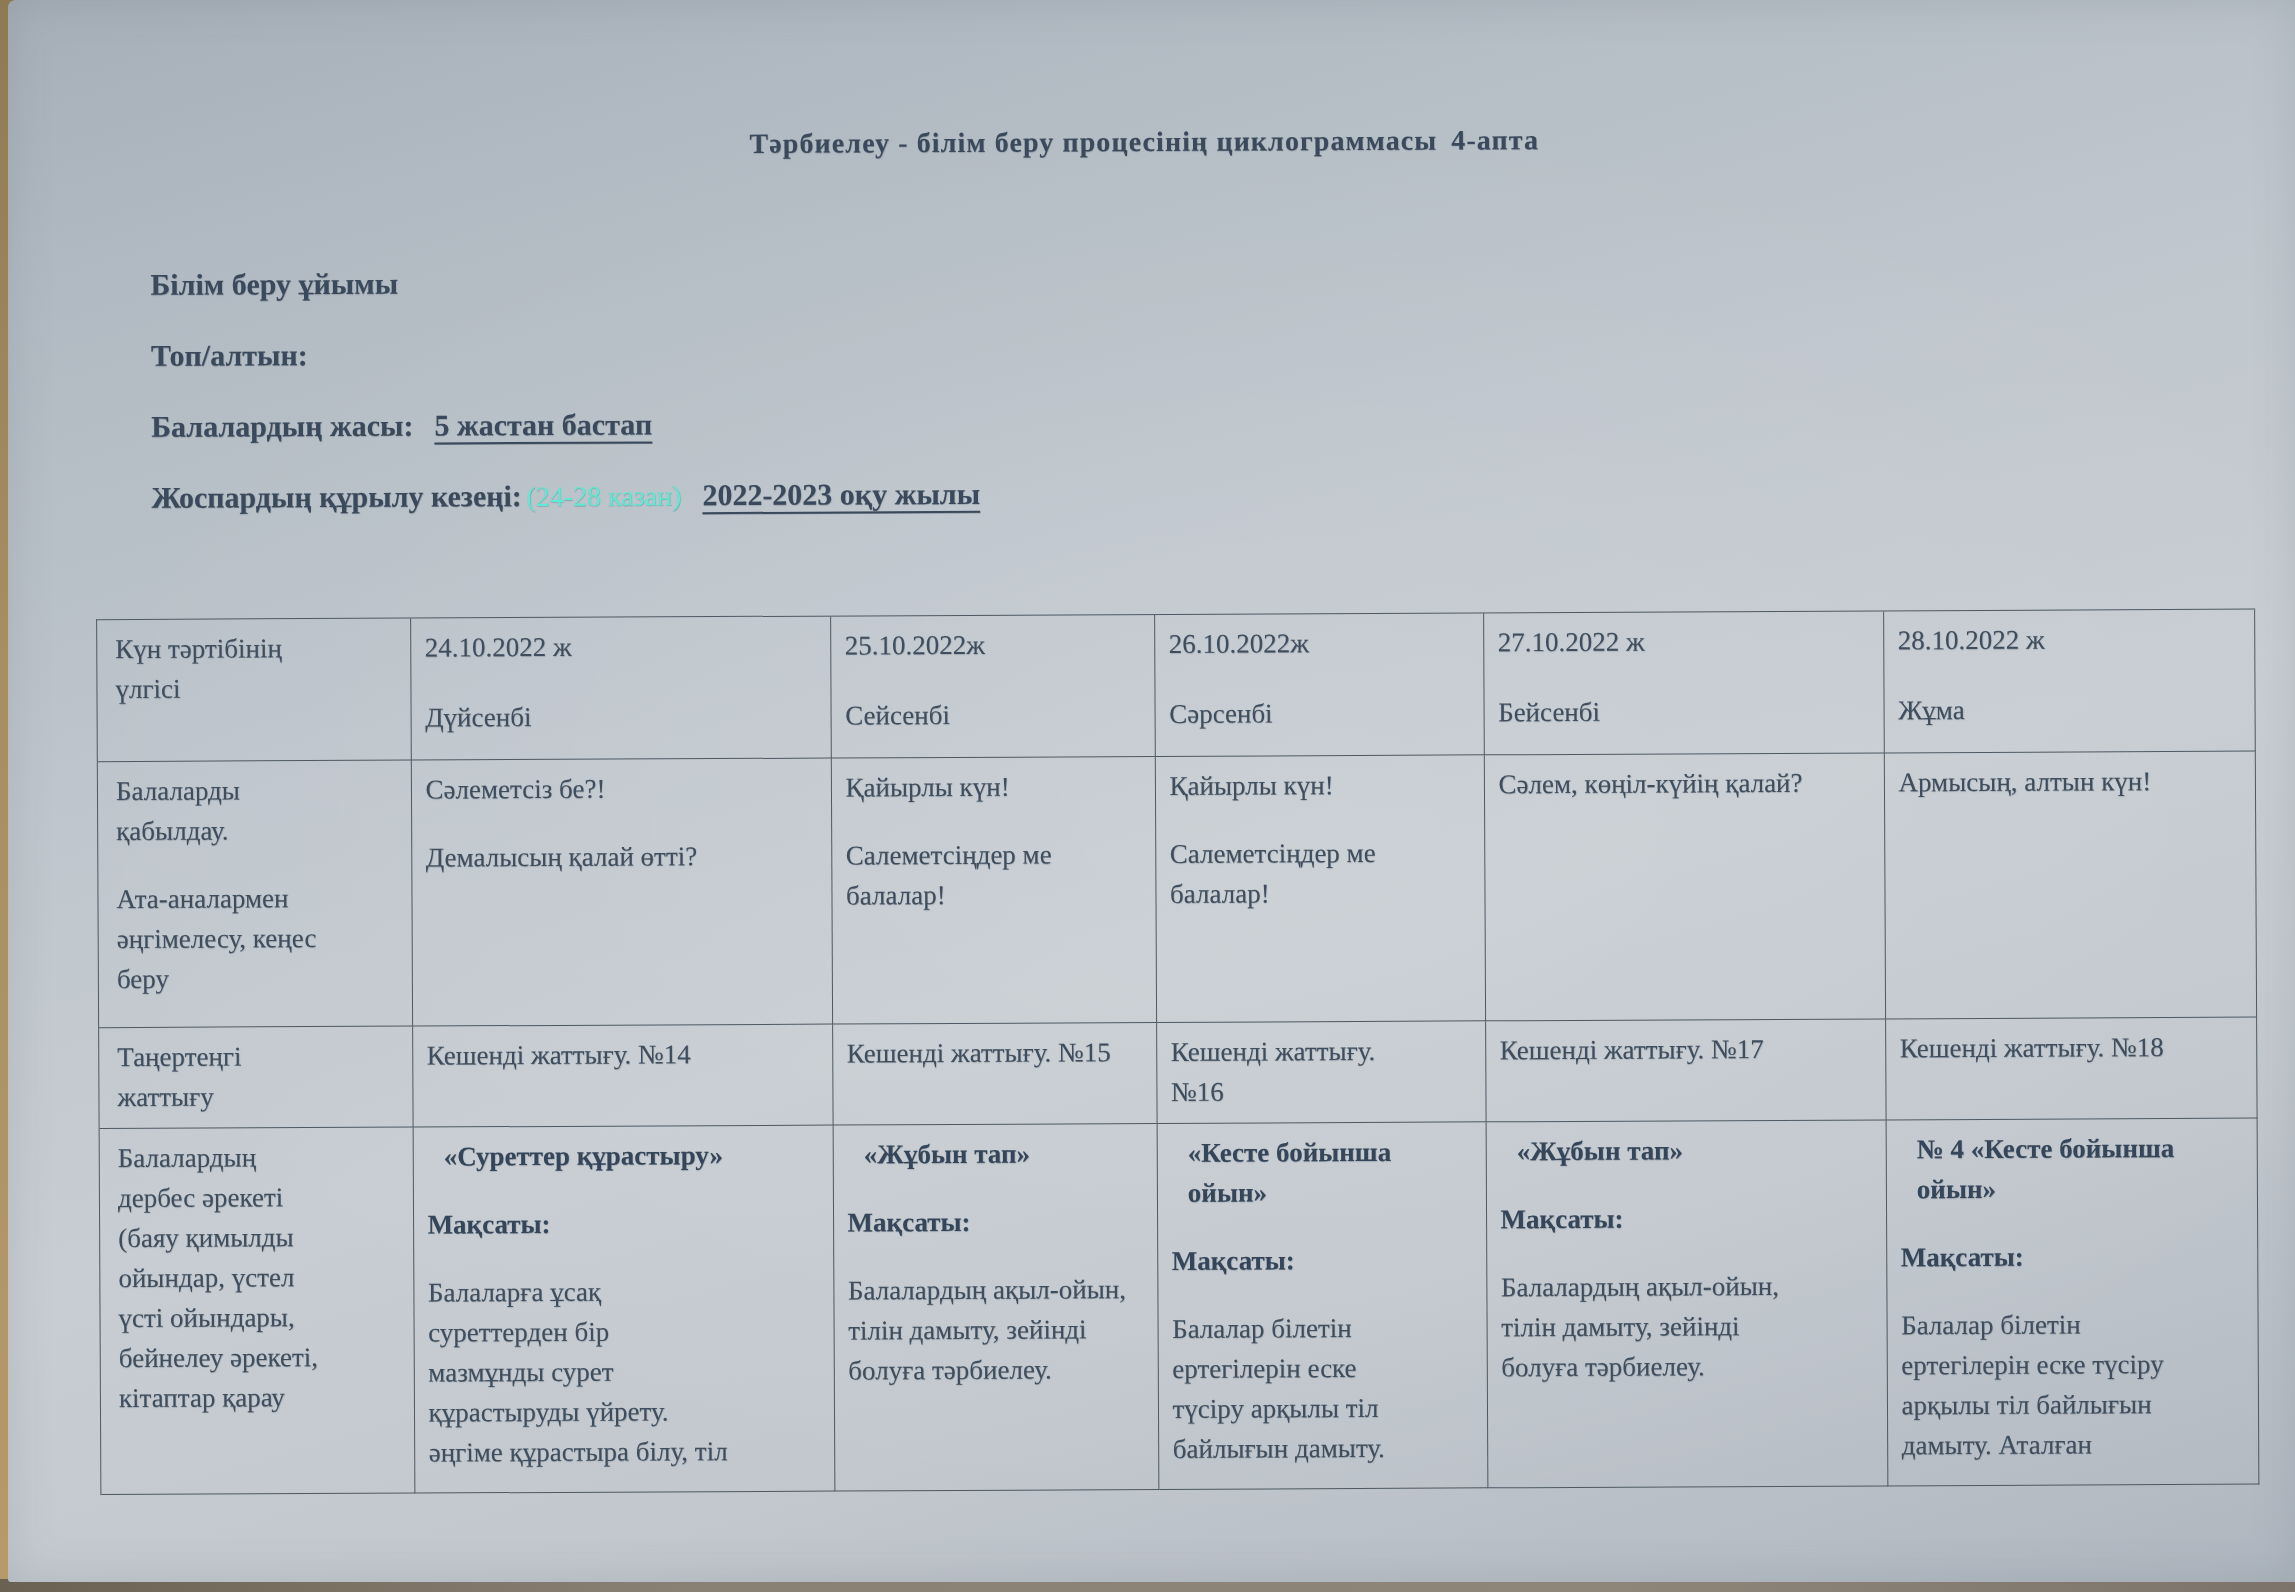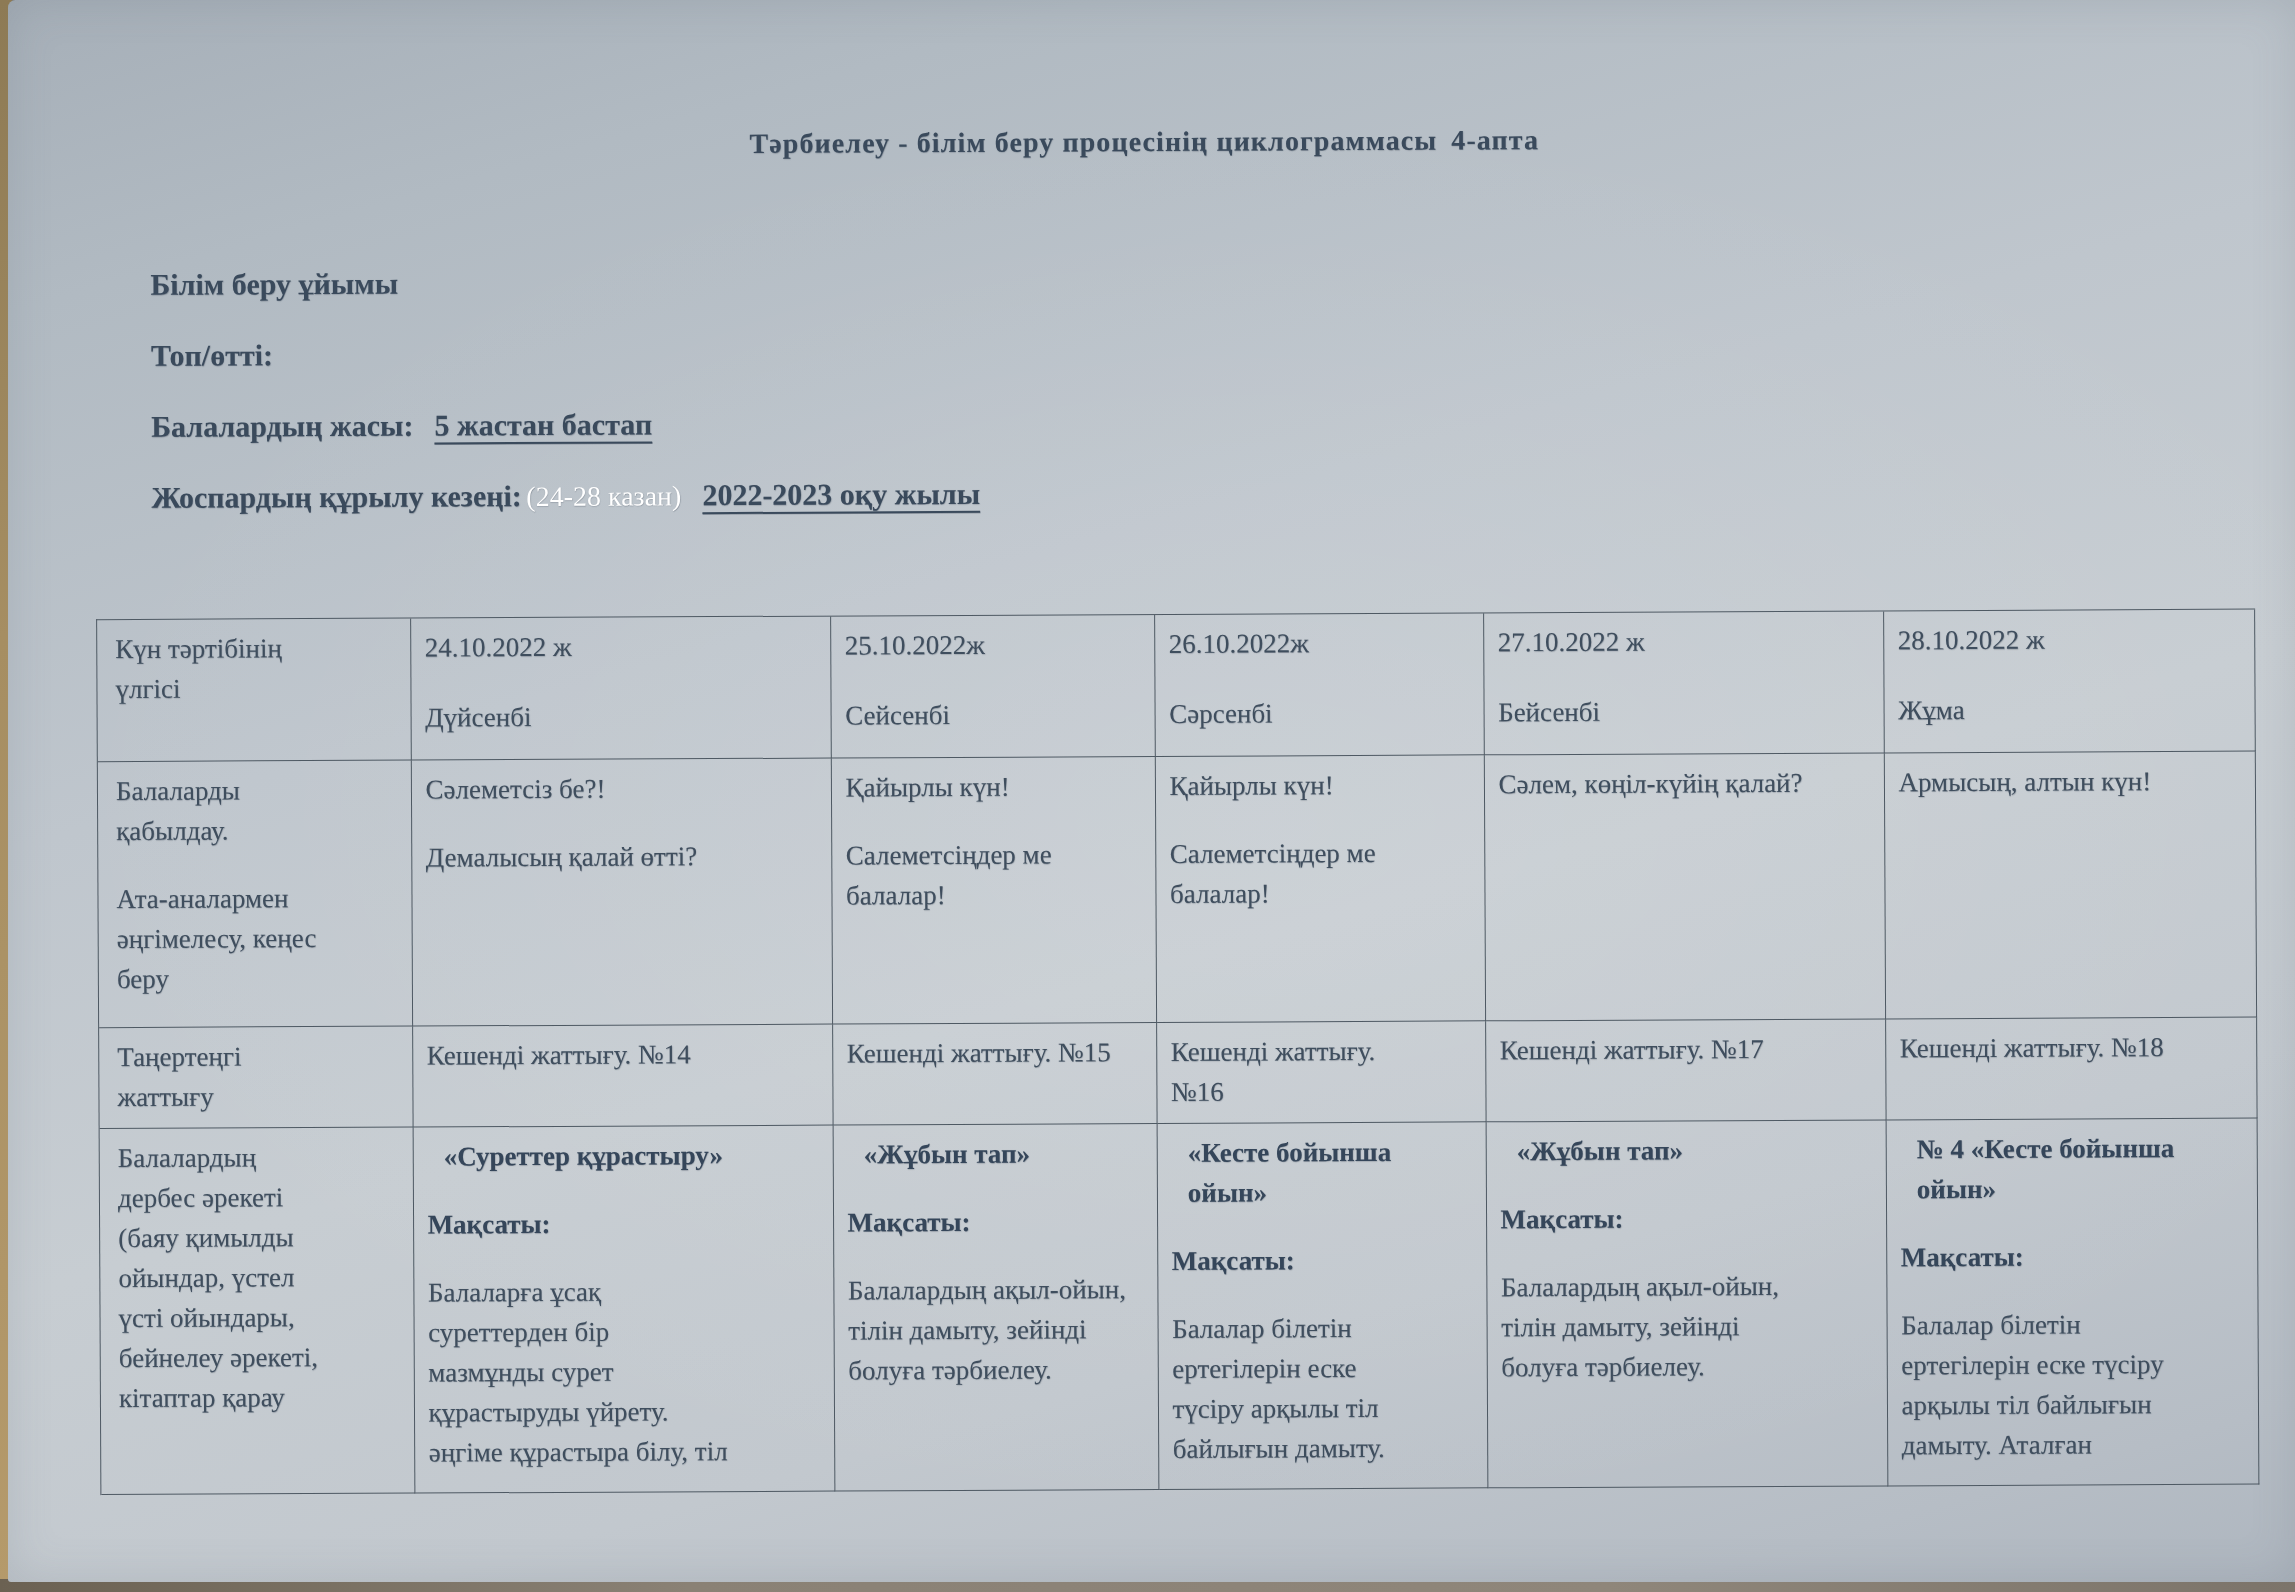--- a/index.html
+++ b/index.html
@@ -30,21 +30,21 @@
 
   .doc-title{
     position:absolute;left:0;top:126px;width:2295px;
     text-align:center;font-size:28px;font-weight:bold;letter-spacing:1.1px;
     color:#3a4a5c;
   }
   .doc-title .week{margin-left:14px;}
 
   .info{position:absolute;left:153px;top:263px;width:1644px;font-size:30px;font-weight:bold;color:#3a4a5c;}
   .info-line{margin-bottom:37px;height:34px;}
-  .info-line .mid{font-weight:normal;font-size:28px;color:#ffffff;margin-left:4.5px;}
+  .info-line .mid{font-weight:normal;font-size:28px;color:#5eead4;margin-left:4.5px;}
   .info-line .val{margin-left:13.5px;text-decoration:underline;text-decoration-thickness:2.2px;text-underline-offset:6.7px;}
 
   .grid{
     position:absolute;left:97px;top:614px;
     display:grid;
     grid-template-columns:314px 420px 324px 329px 400px 371px;
     grid-template-rows:142px 266px 101px 366px;
     border-top:1.5px solid #4e5963;
     border-left:1.5px solid #4e5963;
   }
@@ -73,21 +73,21 @@
 
   <div class="doc-title">
     <span>Тәрбиелеу - білім беру процесінің циклограммасы</span><span class="week">4-апта</span>
   </div>
 
   <div class="info">
     <div class="info-line">
       <span>Білім беру ұйымы</span>
     </div>
     <div class="info-line">
-      <span>Топ/өтті:</span>
+      <span>Топ/алтын:</span>
     </div>
     <div class="info-line">
       <span>Балалардың жасы:</span>
       <span class="val">5 жастан бастап</span>
     </div>
     <div class="info-line">
       <span>Жоспардың құрылу кезеңі:</span><span class="mid">(24-28 казан)</span>
       <span class="val">2022-2023 оқу жылы</span>
     </div>
   </div>

